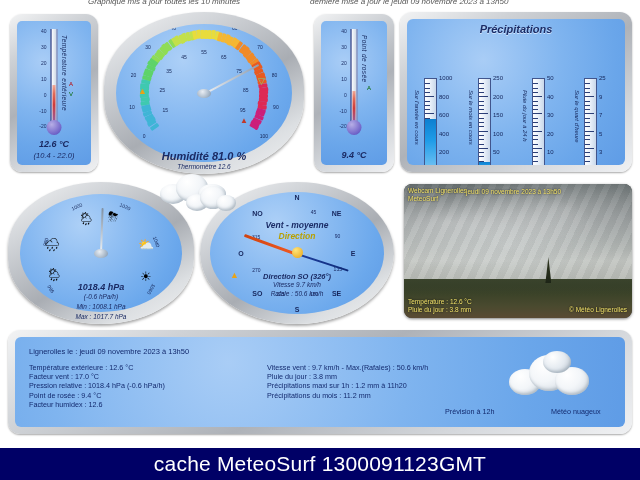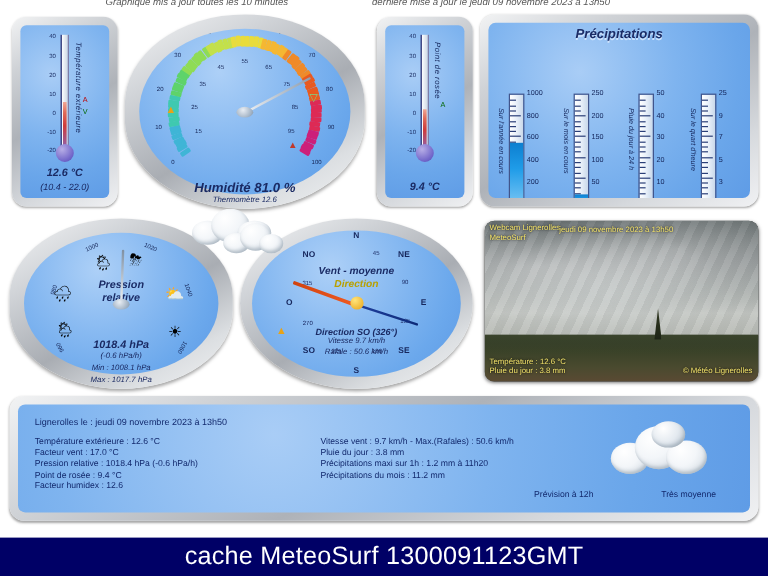--- a/index.html
+++ b/index.html
@@ -552,24 +552,20 @@
 <div class="gauge" style="left:8px; top:182px; width:186px; height:142px;">
   <div class="face">
     <div id="baro-ticks">
         <div class="ticklabel" style="left: 30.7705px; top: 95px; transform: translate(-50%, -50%) rotate(-120deg);">960</div>
         <div class="ticklabel" style="left: 25.8387px; top: 48.077px; transform: translate(-50%, -50%) rotate(-72deg);">980</div>
         <div class="ticklabel" style="left: 57.4093px; top: 13.0144px; transform: translate(-50%, -50%) rotate(-24deg);">1000</div>
         <div class="ticklabel" style="left: 104.591px; top: 13.0144px; transform: translate(-50%, -50%) rotate(24deg);">1020</div>
         <div class="ticklabel" style="left: 136.161px; top: 48.077px; transform: translate(-50%, -50%) rotate(72deg);">1040</div>
         <div class="ticklabel" style="left: 131.229px; top: 95px; transform: translate(-50%, -50%) rotate(120deg);">1060</div>
       </div>
-    <div class="gauge-title" style="top:38px; font-size:9px; line-height:11px;">
-      <span>Pression</span><br>
-      <span>relative</span>
-    </div>
     <div class="wsym" style="left:58px;top:18px">🌦</div>
     <div class="wsym" style="left:88px;top:16px">⛈</div>
     <div class="wsym" style="left:24px;top:44px">🌧</div>
     <div class="wsym" style="left:26px;top:74px">🌦</div>
     <div class="wsym" style="left:118px;top:44px">⛅</div>
     <div class="wsym" style="left:120px;top:76px">☀</div>
     <div class="needle" style="width:46px; transform:rotate(-88deg); background:linear-gradient(to right,#f2f5f8,#7e8fa2)"></div>
     <div class="hub"></div>
   </div>
   <div class="gauge-foot">
@@ -661,19 +657,19 @@
         <div>Précipitations du mois : 11.2 mm</div>
       </div>
 
     <div class="cloud" style="left:494px; top:14px; width:84px; height:46px;">
       <span style="left:0;  top:18px; width:32px; height:26px;"></span>
       <span style="left:20px;top:4px;  width:40px; height:36px;"></span>
       <span style="left:46px;top:16px; width:34px; height:28px;"></span>
       <span style="left:34px;top:0px;  width:28px; height:22px; background:radial-gradient(circle at 35% 28%,#fff,#e4eaf0 50%,#b8c3cd);"></span>
     </div>
     <div class="forecast-cap" style="left:430px; top:70px;">Prévision à 12h</div>
-    <div class="forecast-cap" style="left:536px; top:70px;">Très moyenne</div>
+    <div class="forecast-cap" style="left:536px; top:70px;">Météo nuageux</div>
   </div>
 </div>
 
 <div class="footer">
   <b>cache MeteoSurf 1300091123GMT</b>
 </div>
 
 </body></html>

